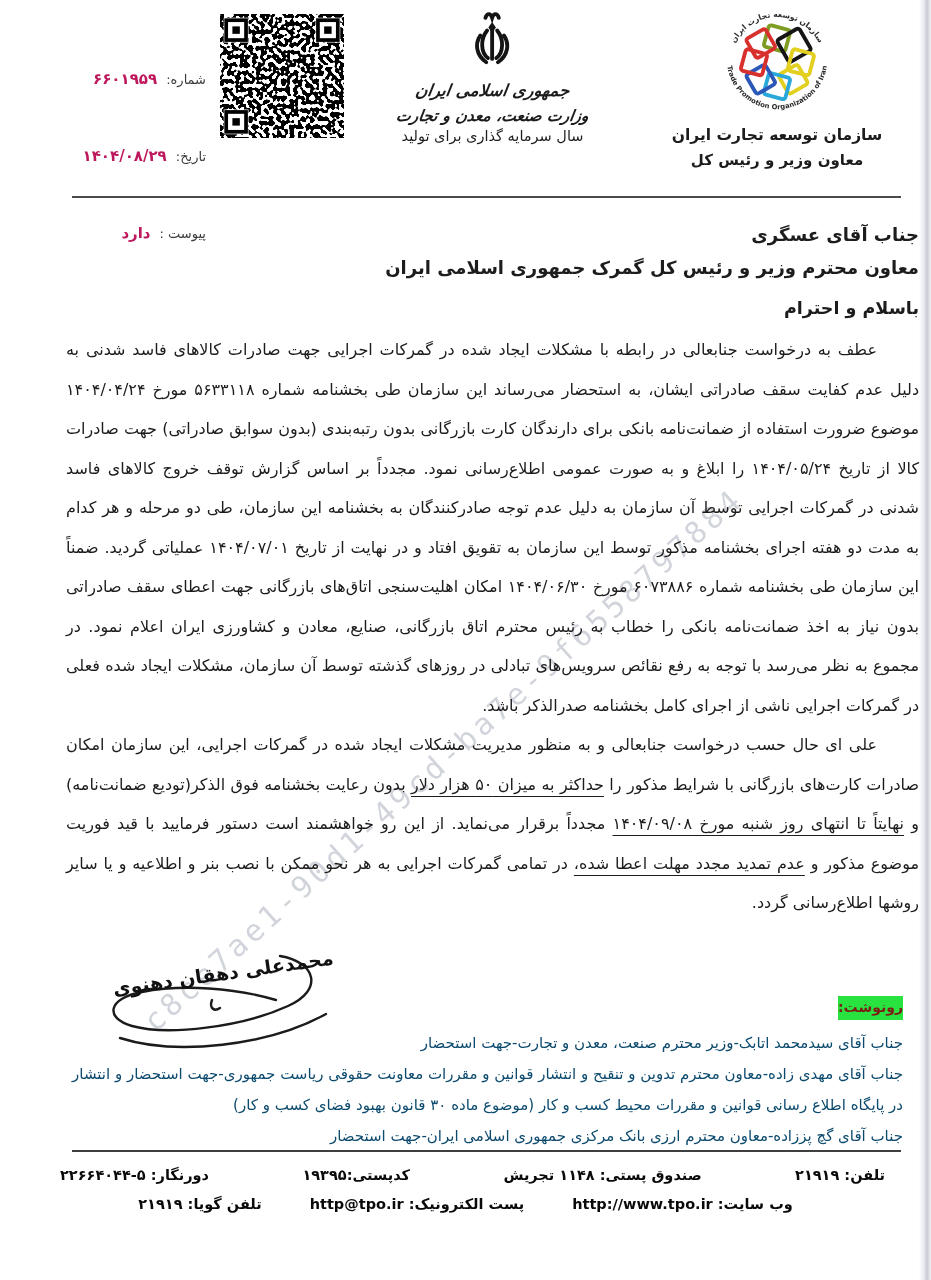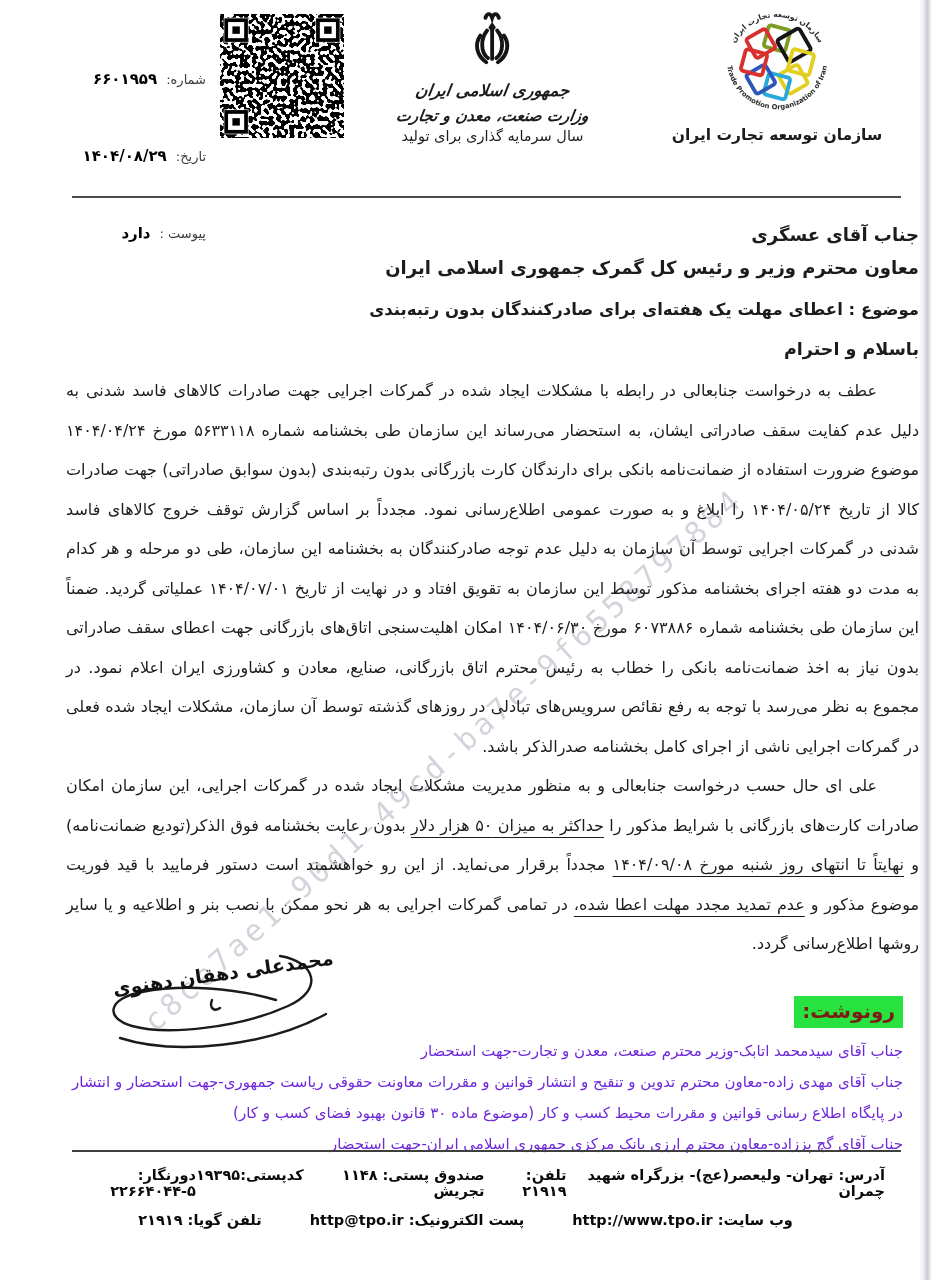--- a/index.html
+++ b/index.html
@@ -20,42 +20,42 @@
   .ministry-block{flex:1;text-align:center;padding-top:6px;}
   .emblem{height:62px;}
   .cal{font-weight:600;font-style:italic;font-size:16.5px;transform:skewX(-8deg);line-height:1.55;}
   .cal2{font-size:15.5px;}
   .slogan{font-size:14.5px;margin-top:0;}
   .meta-block{width:330px;display:flex;gap:14px;padding-top:8px;}
   .qr{width:124px;height:124px;flex:none;}
   .meta-rows{padding-top:14px;display:flex;flex-direction:column;gap:17px;width:170px;}
   .meta-row{display:flex;gap:9px;align-items:baseline;}
   .meta-label{font-size:13px;color:#3c3c3c;margin-top:44px;}
-  .meta-value{font-size:15px;font-weight:bold;color:#000000;}
+  .meta-value{font-size:15px;font-weight:bold;color:#be185d;}
   .rule{position:absolute;left:72px;right:30px;top:196px;border-top:2px solid #4a4a4a;z-index:2;}
   
   .letter{position:absolute;top:218px;right:12px;left:66px;z-index:2;}
   .rcpt1{font-size:18px;font-weight:bold;margin-top:6px;}
   .rcpt2{font-size:18px;font-weight:bold;margin-top:12px;}
   .subject{font-size:16.5px;font-weight:bold;margin-top:22px;}
   .salutation{font-size:17.5px;font-weight:bold;margin-top:20px;}
   .para{font-size:16px;line-height:39.5px;text-align:justify;margin:0;}
   .p1{margin-top:12px;text-indent:42px;}
   .p2{text-indent:42px;}
   .u{text-decoration:underline;text-underline-offset:6px;text-decoration-thickness:1px;}
   
   .sig{position:absolute;left:84px;top:934px;width:276px;height:138px;z-index:3;}
   .sig-name{position:absolute;left:28px;top:28px;transform:rotate(-8deg);font-size:19px;
             font-weight:bold;white-space:nowrap;color:#111;}
   .sig-svg{position:absolute;left:0;top:0;width:100%;height:100%;}
   
   .cc{position:absolute;top:996px;right:28px;left:66px;z-index:2;}
   .cc-label{display:inline-block;background:#27e23f;color:#7c1d15;font-weight:bold;
-            font-size:20px;padding:3px 8px 5px;}
-  .cc-items{margin-top:8px;font-size:15px;line-height:31px;color:#6d28d9;}
+            font-size:14px;padding:3px 0 5px;}
+  .cc-items{margin-top:8px;font-size:15px;line-height:31px;color:#0c4a6e;}
   
   .footer{position:absolute;top:1150px;left:0;right:0;z-index:2;}
   .f-rule{margin:0 30px 0 72px;border-top:2px solid #3f3f3f;}
   .f-row1{display:flex;justify-content:space-between;padding:15px 46px 0 60px;
           font-weight:bold;font-size:14.5px;color:#0a0a0a;}
   .f-row2{display:flex;justify-content:center;gap:48px;padding-top:13px;
           font-weight:bold;font-size:14.5px;color:#0a0a0a;}
 </style>
 </head>
 <body>
@@ -83,20 +83,21 @@
           <rect x="43" y="45" width="26" height="26" rx="3" stroke="#d8302c" transform="rotate(330 56 58)"></rect>
         </g>
         <text font-size="9" font-weight="bold" fill="#2a2a2a">
           <textPath href="#arcTop" startOffset="50%" text-anchor="middle">سازمان توسعه تجارت ایران</textPath>
         </text>
         <text font-size="8" font-weight="bold" fill="#2a2a2a">
           <textPath href="#arcBot" startOffset="50%" text-anchor="middle">Trade Promotion Organization of Iran</textPath>
         </text>
       </svg>
       <div class="org-name">سازمان توسعه تجارت ایران</div>
+      <div class="org-role">معاون وزیر و رئیس کل</div>
     </div>
 
     <div class="ministry-block">
       <svg class="emblem" viewBox="0 0 60 74">
         <g stroke="#141414" stroke-width="4.6" fill="none" stroke-linecap="round">
           <path d="M22 7 c2 -6 6 -6 8 0 c2 -6 6 -6 8 0"></path>
           <path d="M30 20 L30 56"></path>
           <path d="M24 22 C16 32 16 48 25 55"></path>
           <path d="M36 22 C44 32 44 48 35 55"></path>
           <path d="M16 28 C9 38 11 52 23 60"></path>
@@ -146,21 +147,20 @@
         </div>
       </div>
     </div>
   </header>
 
   <div class="rule"></div>
 
   <main class="letter">
     <div class="rcpt1">جناب آقای عسگری</div>
     <div class="rcpt2">معاون محترم وزیر و رئیس کل گمرک جمهوری اسلامی ایران</div>
-    <div class="subject">موضوع : اعطای مهلت یک هفته‌ای برای صادرکنندگان بدون رتبه‌بندی</div>
     <div class="salutation">باسلام و احترام</div>
     <p class="para p1">عطف به درخواست جنابعالی در رابطه با مشکلات ایجاد شده در گمرکات اجرایی جهت صادرات کالاهای فاسد شدنی به دلیل عدم کفایت سقف صادراتی ایشان، به استحضار می‌رساند این سازمان طی بخشنامه شماره ۵۶۳۳۱۱۸ مورخ ۱۴۰۴/۰۴/۲۴ موضوع ضرورت استفاده از ضمانت‌نامه بانکی برای دارندگان کارت بازرگانی بدون رتبه‌بندی (بدون سوابق صادراتی) جهت صادرات کالا از تاریخ ۱۴۰۴/۰۵/۲۴ را ابلاغ و به صورت عمومی اطلاع‌رسانی نمود. مجدداً بر اساس گزارش توقف خروج کالاهای فاسد شدنی در گمرکات اجرایی توسط آن سازمان به دلیل عدم توجه صادرکنندگان به بخشنامه این سازمان، طی دو مرحله و هر کدام به مدت دو هفته اجرای بخشنامه مذکور توسط این سازمان به تقویق افتاد و در نهایت از تاریخ ۱۴۰۴/۰۷/۰۱ عملیاتی گردید. ضمناً این سازمان طی بخشنامه شماره ۶۰۷۳۸۸۶ مورخ ۱۴۰۴/۰۶/۳۰ امکان اهلیت‌سنجی اتاق‌های بازرگانی جهت اعطای سقف صادراتی بدون نیاز به اخذ ضمانت‌نامه بانکی را خطاب به رئیس محترم اتاق بازرگانی، صنایع، معادن و کشاورزی ایران اعلام نمود. در مجموع به نظر می‌رسد با توجه به رفع نقائص سرویس‌های تبادلی در روزهای گذشته توسط آن سازمان، مشکلات ایجاد شده فعلی در گمرکات اجرایی ناشی از اجرای کامل بخشنامه صدرالذکر باشد.</p>
     <p class="para p2"><span>علی ای حال حسب درخواست جنابعالی و به منظور مدیریت مشکلات ایجاد شده در گمرکات اجرایی، این سازمان امکان صادرات کارت‌های بازرگانی با شرایط مذکور را </span><span class="u">حداکثر به میزان ۵۰ هزار دلار</span><span> بدون رعایت بخشنامه فوق الذکر(تودیع ضمانت‌نامه) و </span><span class="u">نهایتاً تا انتهای روز شنبه مورخ ۱۴۰۴/۰۹/۰۸</span><span> مجدداً برقرار می‌نماید. از این رو خواهشمند است دستور فرمایید با قید فوریت موضوع مذکور و </span><span class="u">عدم تمدید مجدد مهلت اعطا شده،</span><span> در تمامی گمرکات اجرایی به هر نحو ممکن با نصب بنر و اطلاعیه و یا سایر روشها اطلاع‌رسانی گردد.</span></p>
   </main>
 
   <div class="sig">
     <svg class="sig-svg" viewBox="0 0 276 138">
       <g fill="none" stroke="#1b1b1b" stroke-width="2.4" stroke-linecap="round">
         <path d="M196 22 C232 28 240 56 204 72 C158 93 84 102 48 92 C20 84 24 64 58 58 C98 50 152 54 192 66"></path>
         <path d="M36 104 C92 122 184 112 242 80"></path>
@@ -175,21 +175,20 @@
     <div class="cc-items">
       <div>جناب آقای سیدمحمد اتابک-وزیر محترم صنعت، معدن و تجارت-جهت استحضار</div>
       <div>جناب آقای مهدی زاده-معاون محترم تدوین و تنقیح و انتشار قوانین و مقررات معاونت حقوقی ریاست جمهوری-جهت استحضار و انتشار در پایگاه اطلاع رسانی قوانین و مقررات محیط کسب و کار (موضوع ماده ۳۰ قانون بهبود فضای کسب و کار)</div>
       <div>جناب آقای گچ پززاده-معاون محترم ارزی بانک مرکزی جمهوری اسلامی ایران-جهت استحضار</div>
     </div>
   </section>
 
   <footer class="footer">
     <div class="f-rule"></div>
     <div class="f-row1">
-      <span>آدرس: تهران- ولیعصر(عج)- بزرگراه شهید چمران</span>
       <span>تلفن: ۲۱۹۱۹</span>
       <span>صندوق پستی: ۱۱۴۸ تجریش</span>
       <span>کدپستی:۱۹۳۹۵</span>
       <span>دورنگار: ۵-۲۲۶۶۴۰۴۴</span>
     </div>
     <div class="f-row2">
       <span>وب سایت: http://www.tpo.ir</span>
       <span>پست الکترونیک: http@tpo.ir</span>
       <span>تلفن گویا: ۲۱۹۱۹</span>
     </div>

